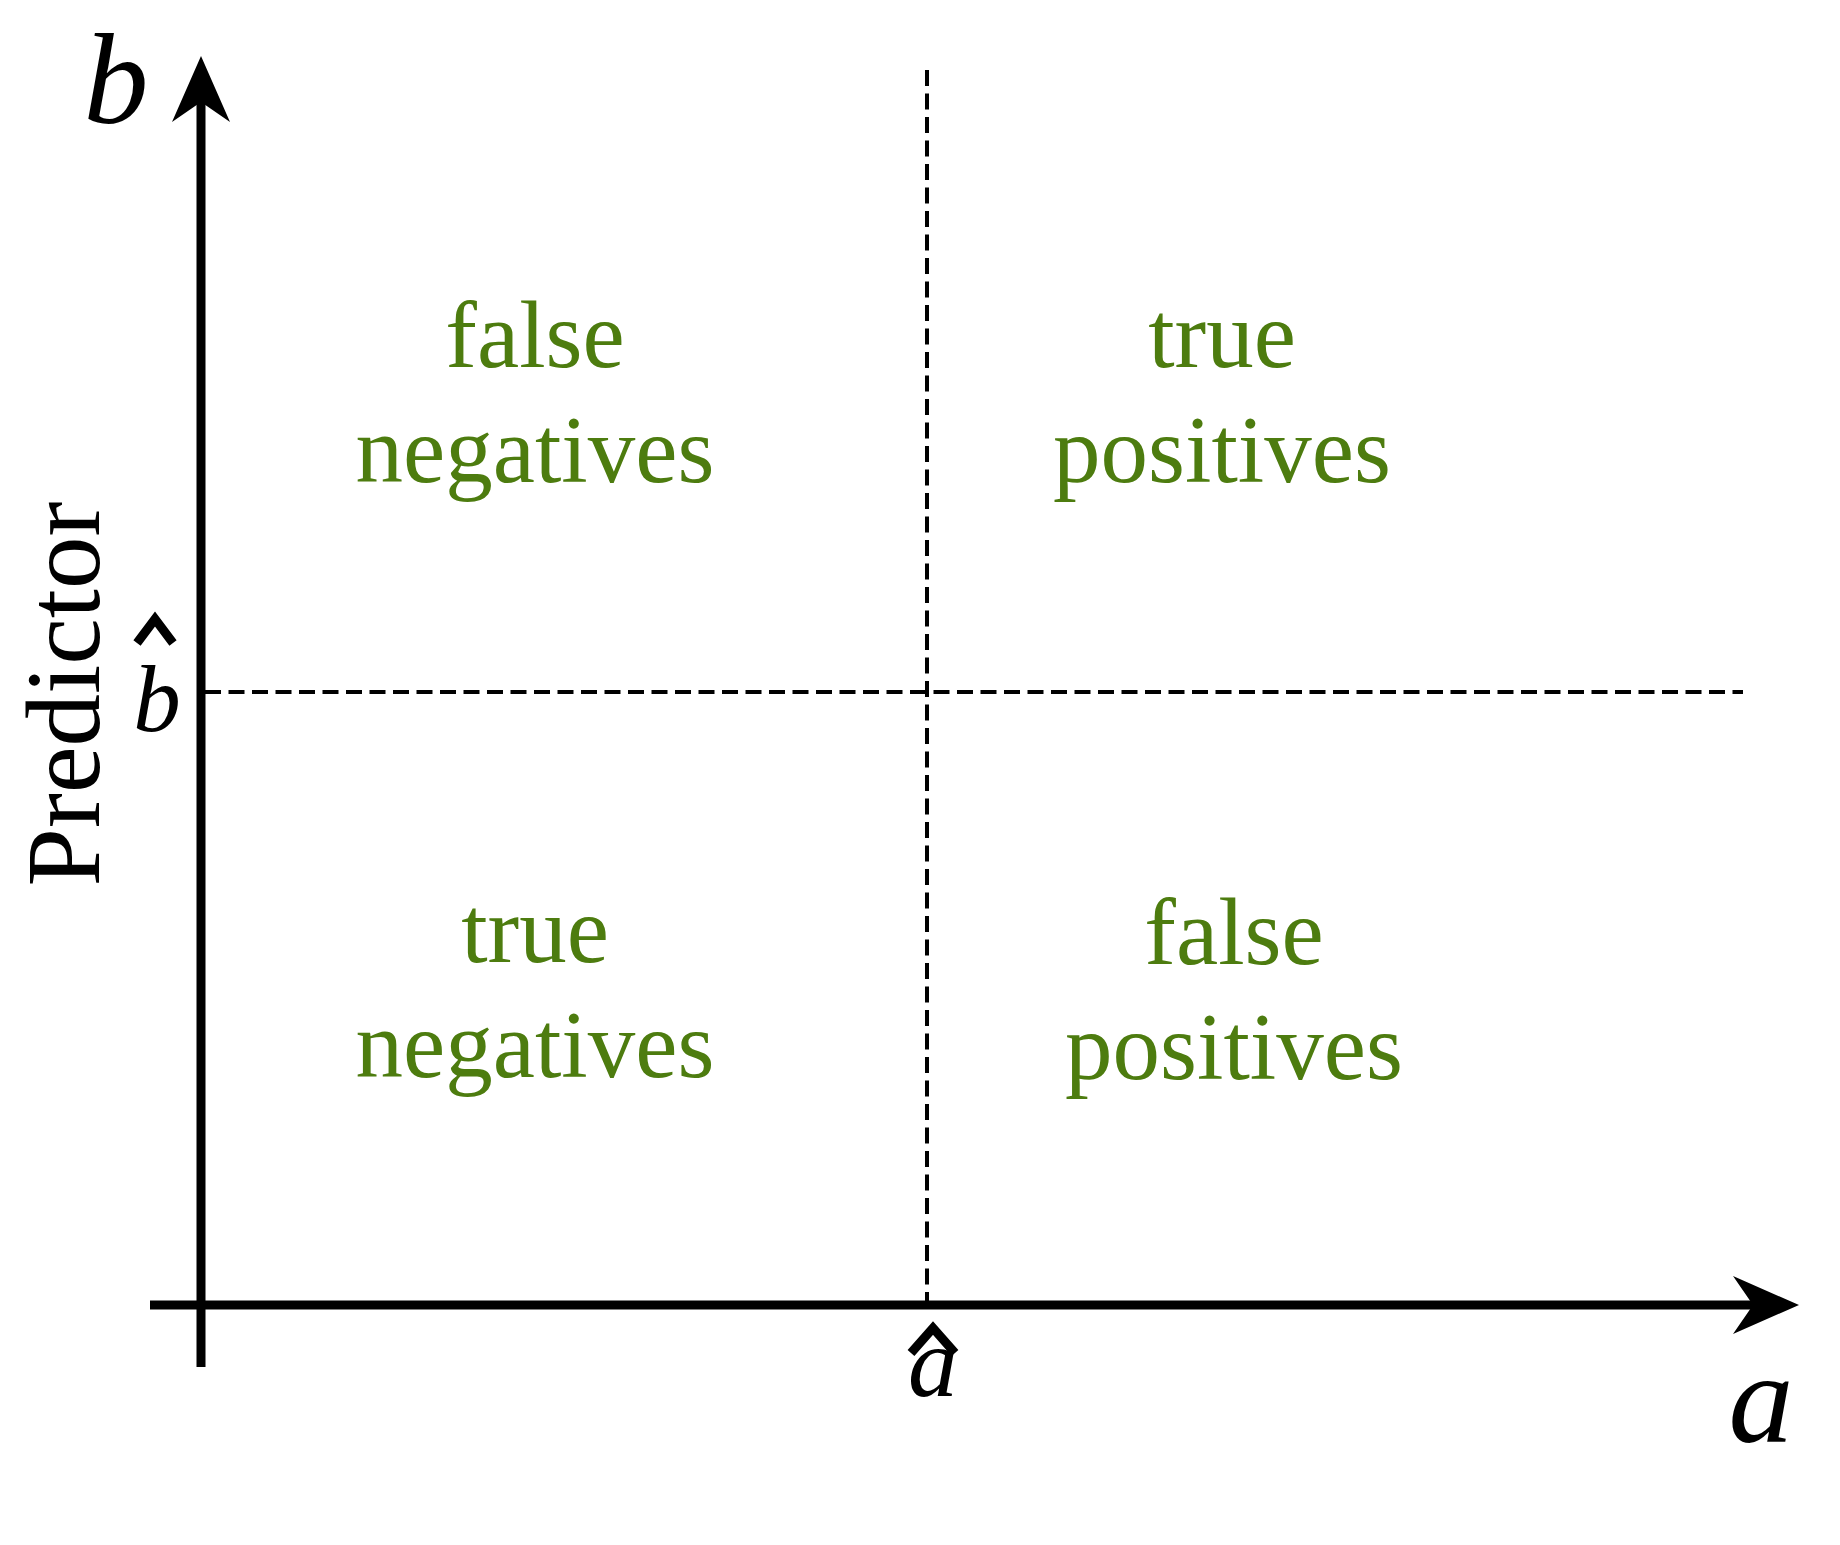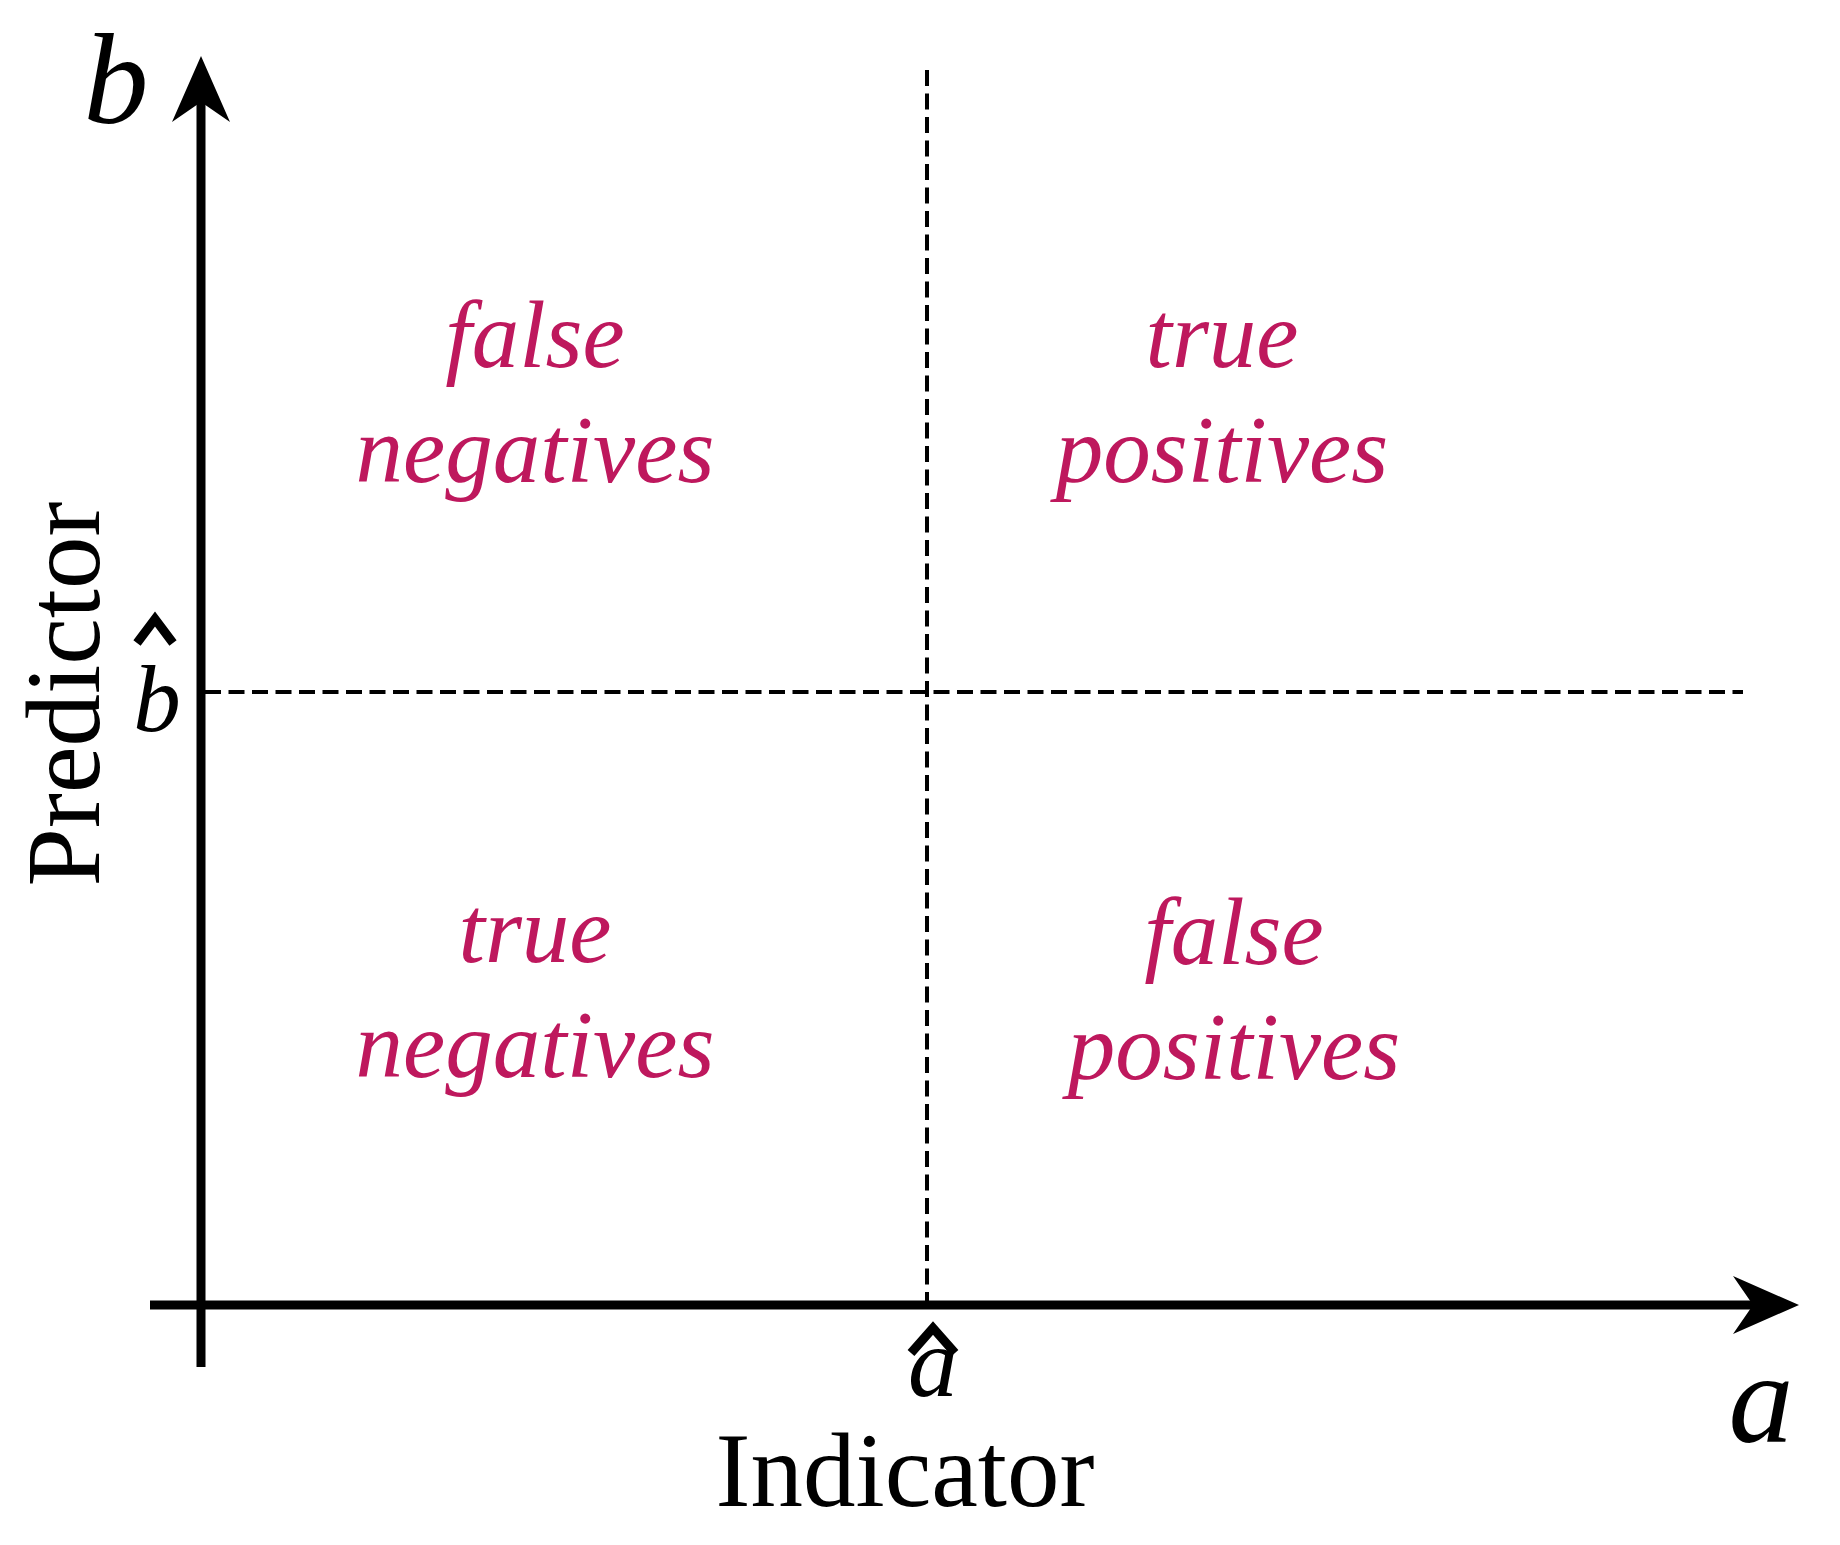--- a/index.html
+++ b/index.html
@@ -55,22 +55,21 @@
     width: auto;
     transform: translate(-50%, -50%) rotate(-90deg);
   }
 
   .quad {
     position: absolute;
     width: 500px;
     font-size: 95px;
     line-height: 115px;
     text-align: center;
-    color: #be185d;
-    font-style: italic;
+    color: #4d7c0f;
   }
   .quad.tl { left: 285px; top: 278px; }
   .quad.tr { left: 972px; top: 278px; }
   .quad.bl { left: 285px; top: 873px; }
   .quad.br { left: 984px; top: 875px; }
 </style>
 </head>
 <body>
 
 <div class="figure">
@@ -92,21 +91,20 @@
     <polyline points="911,1353 933,1328 955,1353" fill="none" stroke="#000000" stroke-width="9"></polyline>
   </svg>
 
   <div class="txt axis-letter y">b</div>
   <div class="txt axis-letter x">a</div>
 
   <div class="txt tick-letter y">b</div>
   <div class="txt tick-letter x">a</div>
 
   <div class="txt axis-title y">Predictor</div>
-  <div class="txt axis-title x">Indicator</div>
 
   <div class="quad tl">
     <div>false</div>
     <div>negatives</div>
   </div>
   <div class="quad tr">
     <div>true</div>
     <div>positives</div>
   </div>
   <div class="quad bl">

